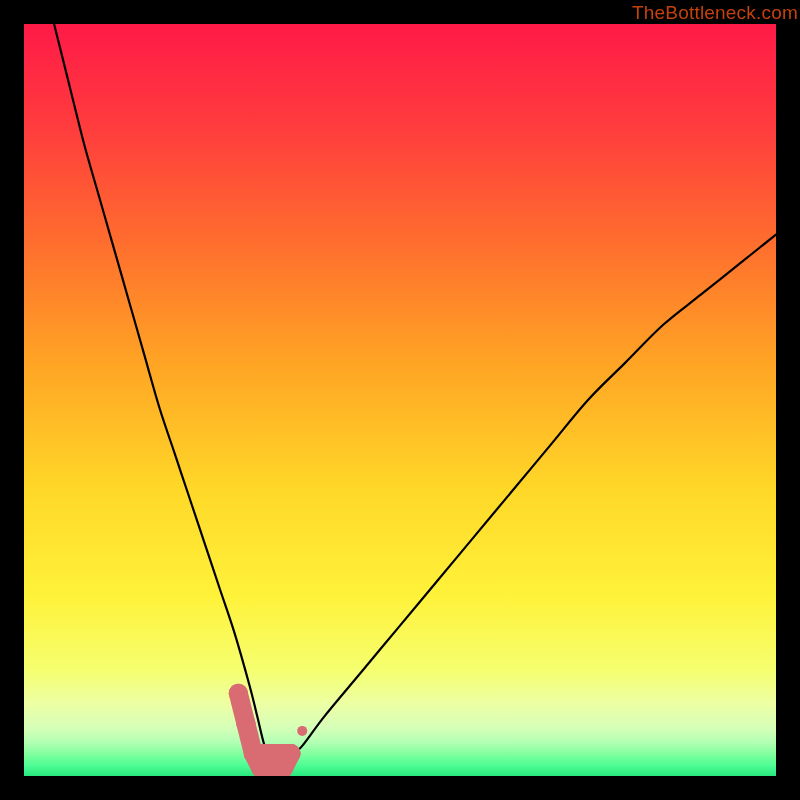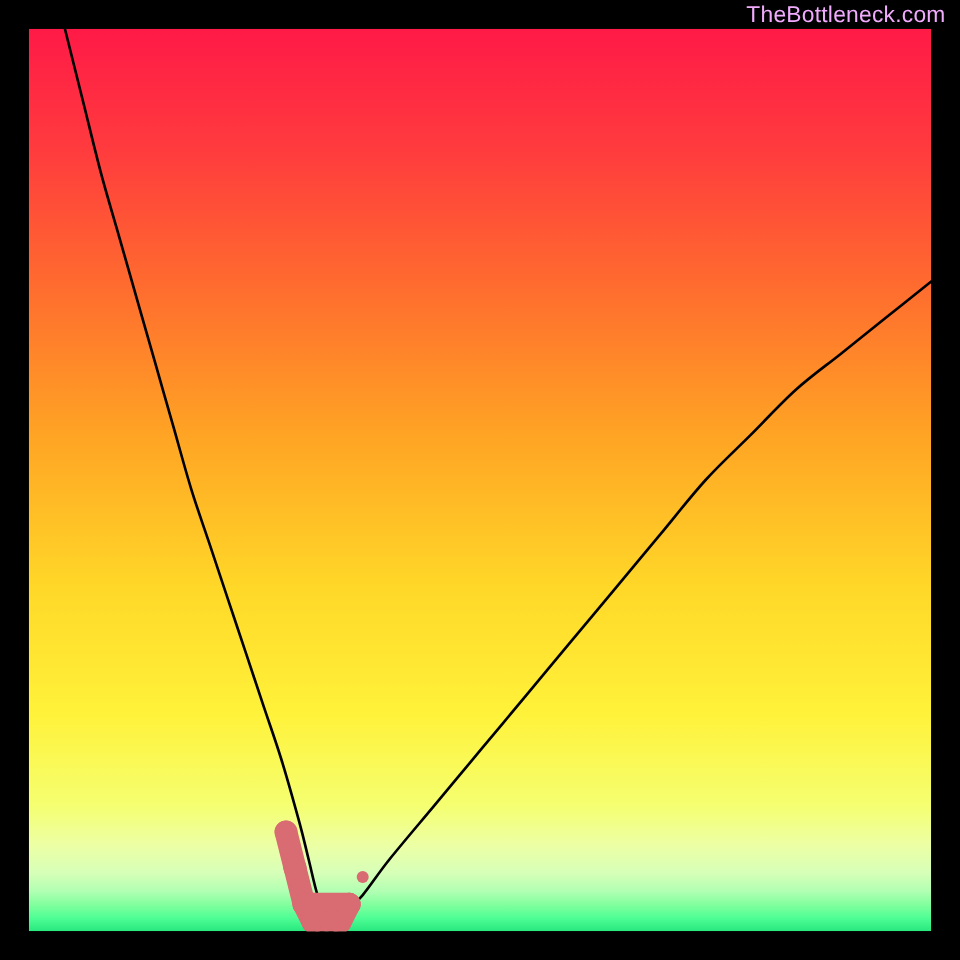--- a/index.html
+++ b/index.html
@@ -22,22 +22,22 @@
   .plot-area {
     position: absolute;
     left: 0;
     top: 0;
     width: 752px;
     height: 752px;
   }
   .watermark {
     position: absolute;
     top: 2px;
-    right: 12px;
-    color: #f0abfc;
+    right: 2px;
+    color: #c2410c;
     font-size: 19px;
     font-weight: 500;
     letter-spacing: 0.2px;
   }
   svg {
     display: block;
   }
 </style>
 </head>
 <body>

